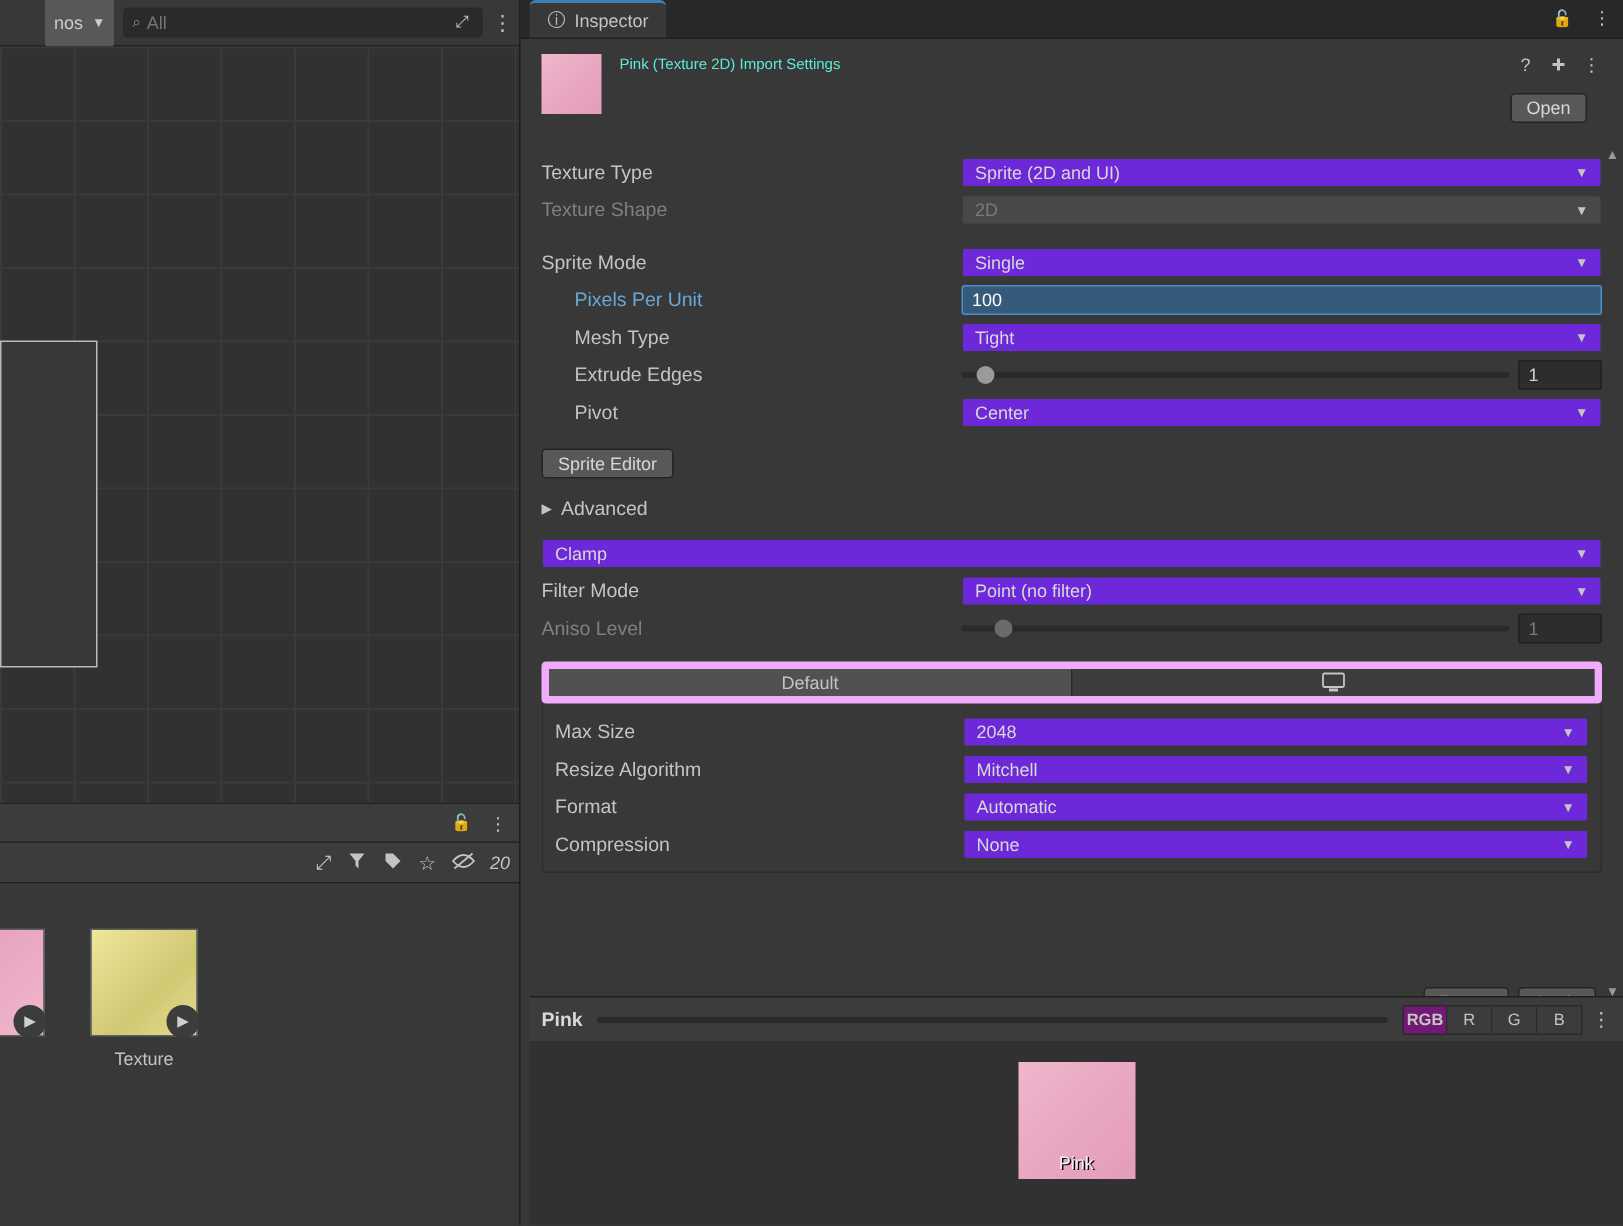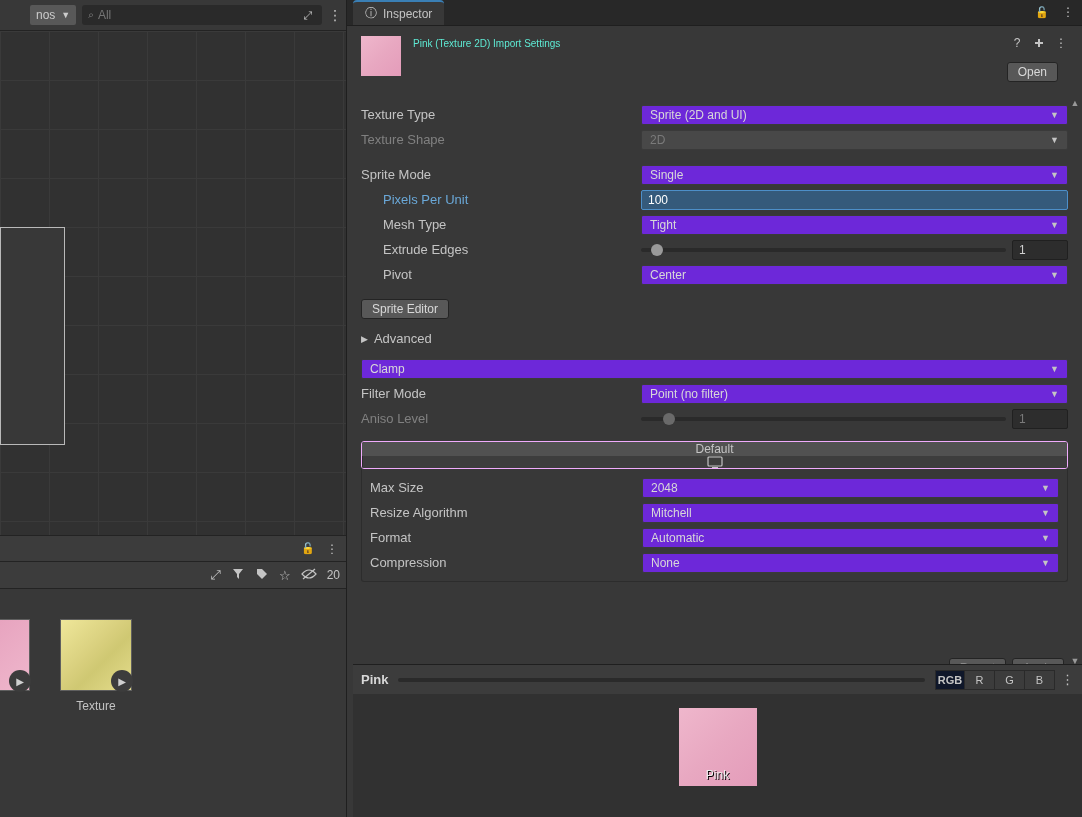--- a/index.html
+++ b/index.html
@@ -1,42 +1,42 @@
 <!DOCTYPE html>
 <html><head>
 <meta charset="utf-8">
 <style>
   * { box-sizing: border-box; margin: 0; padding: 0; font-family: "Segoe UI", Arial, sans-serif; }
   body { background: #383838; color: #c4c4c4; font-size: 13px; overflow: hidden; width: 1082px; height: 817px; position: relative; }
 
   
   .left-panel { position: absolute; left: 0; top: 0; width: 346px; height: 817px; background: #383838; }
   .left-topbar { height: 31px; display: flex; align-items: center; padding: 0 6px; gap: 6px; border-bottom: 1px solid #232323; }
-  .gizmo-dd { background: #585858; border-radius: 2px; height: 20px; display: flex; align-items: center; padding: 0 6px; font-size: 12px; color:#ccc; }
+  .gizmo-dd { background: #585858; border-radius: 2px; height: 32px; display: flex; align-items: center; padding: 0 6px; font-size: 12px; color:#ccc; }
   .gizmo-dd .chev { margin-left: 6px; font-size: 9px; }
   .search-wrap { flex: 1; background: #2a2a2a; border-radius: 3px; height: 20px; display: flex; align-items: center; padding: 0 6px; color:#888; }
   .search-wrap .mag { font-size:10px; margin-right:4px;}
   .search-input { flex:1; background:transparent; border:none; outline:none; color:#c4c4c4; font-size:12px;}
   .expand-icon { width:16px; text-align:center; font-size:11px; color:#c4c4c4; cursor:pointer;}
   .left-dots { width:12px; text-align:center; color:#c4c4c4; font-size:14px;}
 
   .scene-view { height: 504px; background:#313131; position:relative; overflow:hidden;}
   .grid { position:absolute; inset:0; background-image:
     linear-gradient(#3a3a3a 1px, transparent 1px),
     linear-gradient(90deg, #3a3a3a 1px, transparent 1px);
     background-size: 49px 49px;
   }
   .selected-outline { position:absolute; left:0; top:196px; width:65px; height:218px; border:1px solid #b9b9b9; background:#383838;}
 
   .asset-header { height:26px; display:flex; align-items:center; justify-content:flex-end; padding:0 6px; gap:8px; border-top:1px solid #232323; background:#3c3c3c; }
   .hdr-icon { width:16px; height:16px; display:flex; align-items:center; justify-content:center; color:#c4c4c4; font-size:12px;}
   .lock-open { font-size:11px; }
   .asset-toolbar { height:28px; display:flex; align-items:center; justify-content:flex-end; padding:0 6px; gap:10px; background:#3c3c3c; border-bottom:1px solid #232323; border-top:1px solid #232323;}
   .asset-toolbar .tb { color:#c4c4c4; font-size:13px; cursor:pointer;}
-  .asset-toolbar .count { color:#c4c4c4; font-size:12px;}
+  .asset-toolbar .count { color:#c4c4c4; font-size:12px;font-style:italic;}
 
   .asset-grid { padding: 30px 0 0 0; display:flex; gap: 30px; }
   .asset-item { width: 72px; text-align:center; position:relative;}
   .thumb { width:72px; height:72px; border:1px solid #5f5f5f; background: linear-gradient(135deg, #efe79a 0%, #d8cf7d 45%, #cfc872 60%, #e5dd8d 100%); position:relative; margin-bottom:8px;}
   .play-badge { position:absolute; right:-2px; bottom:-2px; width:22px; height:22px; border-radius:50%; background:#3c3c3c; display:flex; align-items:center; justify-content:center; color:#d0d0d0; font-size:10px;}
   .asset-label { font-size:12px; color:#c4c4c4;}
 
   
   .inspector { position:absolute; left:346px; top:0; width:736px; height:817px; background:#383838; border-left:1px solid #1f1f1f;}
   .tab-row { height:26px; background:#282828; display:flex; align-items:flex-end; position:relative; border-bottom:1px solid #1f1f1f;}
@@ -70,38 +70,38 @@
 
   .slider-row { display:flex; gap:6px; align-items:center; }
   .slider-track { position:relative; flex:1; height:4px; background:#2a2a2a; border-radius:2px;}
   .slider-knob { position:absolute; top:-4px; width:12px; height:12px; border-radius:50%; background:#9a9a9a;}
   .slider-row.dim .slider-knob { background:#6a6a6a; }
   .slider-num { width:56px; }
 
   .foldout { display:flex; align-items:center; gap:6px; cursor:pointer; }
   .foldout .tri { font-size:9px; color:#c4c4c4;}
 
-  .platform-tabs { display:flex; height:28px; margin:10px 0 0 0; border:1px solid #f0abfc; border-radius:3px; overflow:hidden;flex-direction:column;}
+  .platform-tabs { display:flex; height:28px; margin:10px 0 0 0; border:5px solid #f0abfc; border-radius:3px; overflow:hidden;}
   .ptab { flex:1; display:flex; align-items:center; justify-content:center; background:#3d3d3d; color:#c4c4c4; font-size:12px; cursor:pointer;}
   .ptab.active { background:#515151; }
   .ptab + .ptab { border-left:1px solid #2c2c2c;}
   .platform-body { border:1px solid #2c2c2c; border-top:none; border-radius:0 0 3px 3px; padding:6px 8px;}
 
   .sprite-editor-wrap { display:flex; padding:6px 14px 0 14px;}
 
   .apply-row { position:absolute; right:18px; top:658px; display:flex; gap:6px;}
   .apply-row .btn.dim { color:#8a8a8a; }
 
   .preview-bar { position:absolute; bottom:123px; left:6px; right:0; height:30px; display:flex; align-items:center; background:#3c3c3c; border-top:1px solid #1f1f1f; padding:0 8px;}
   .preview-name { font-size:13px; font-weight:600; color:#d8d8d8; margin-right:10px;}
   .preview-slider { flex:1; height:4px; background:#2a2a2a; border-radius:2px; margin-right:10px;}
   .mode-btns { display:flex;}
   .mode-btn { background:#3c3c3c; border:1px solid #2a2a2a; width:30px; height:20px; display:flex; align-items:center; justify-content:center; font-size:11px; color:#c4c4c4; cursor:pointer;}
   .mode-btn + .mode-btn { border-left:none; }
-  .mode-btn.active { background:#0f172a; font-weight:600;}
+  .mode-btn.active { background:#701a75; font-weight:600;}
   .vdots { margin-left:6px; color:#c4c4c4;}
 
   .preview-area { position:absolute; bottom:0; left:6px; right:0; height:123px; background:#313131; display:flex; flex-direction:column; align-items:center; justify-content:flex-start; padding-top:14px;}
   .preview-thumb { width:78px; height:78px; background: linear-gradient(135deg, #efb7cc 0%, #e8a8c1 50%, #e49cba 100%); position:relative;}
   .preview-label { position:absolute; bottom:4px; left:0; right:0; text-align:center; font-size:12px; color:#eee; text-shadow:1px 1px 0 #000;}
 
   
   .scroll-arrow { position:absolute; right:2px; width:10px; font-size:9px; color:#999; text-align:center;}
   .scroll-arrow.top { top:98px;}
   .scroll-arrow.bot { top:656px;}

